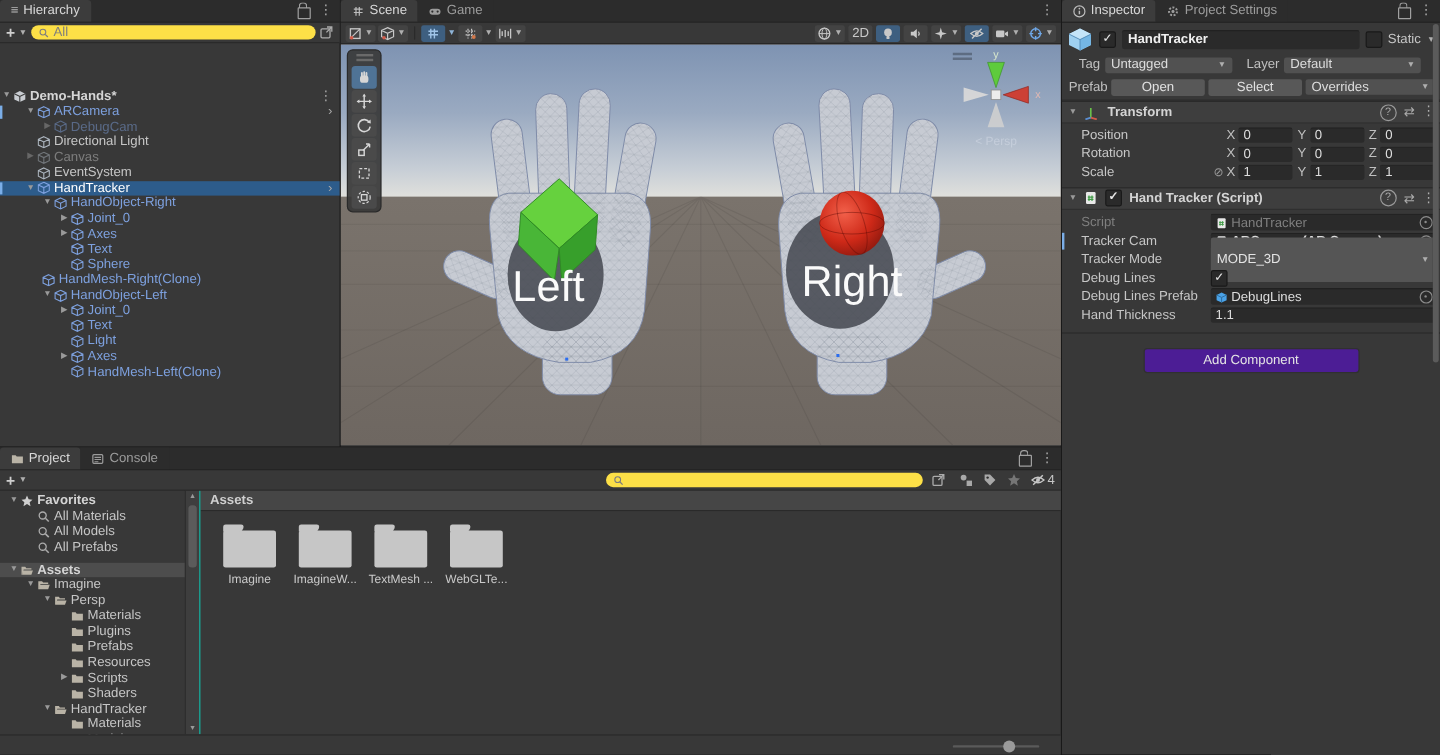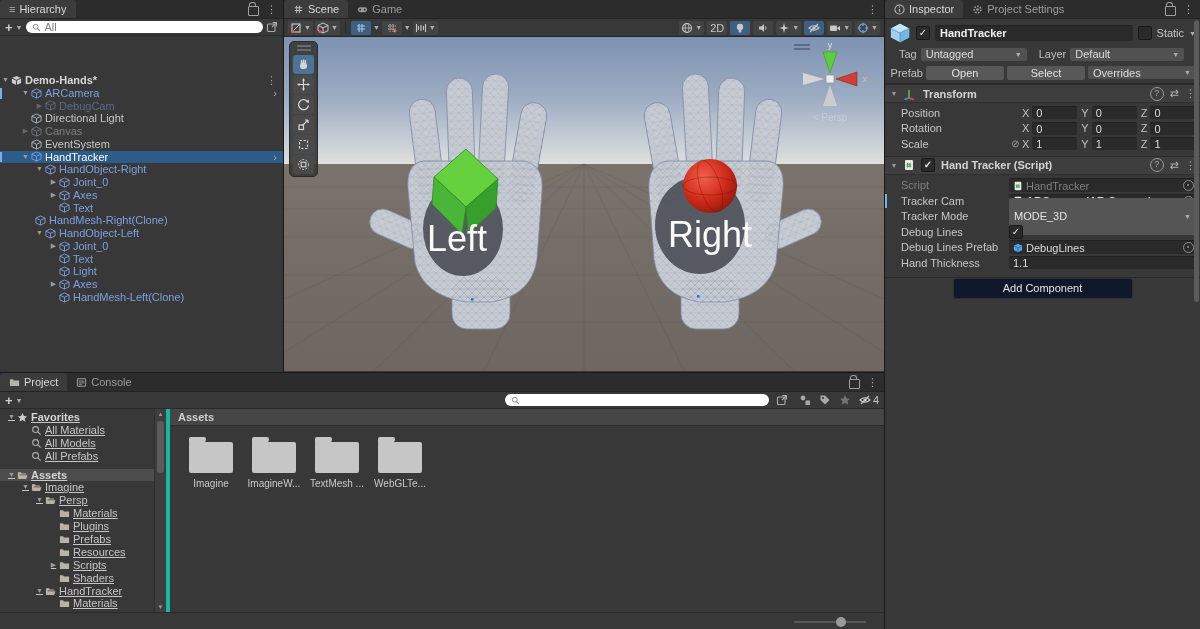--- a/index.html
+++ b/index.html
@@ -19,21 +19,21 @@
   .tab svg{width:11px;height:11px;}
   .striprt{margin-left:auto;display:flex;align-items:center;gap:7px;padding-right:6px;color:#AAA;}
   .kebab{color:#B0B0B0;font-size:11px;line-height:1;}
   .lock{width:9px;height:8px;border:1px solid #A0A0A0;border-radius:1px;position:relative;margin-top:3px;}
   .lock::before{content:"";position:absolute;top:-5px;left:0px;width:5px;height:4px;border:1px solid #A0A0A0;border-bottom:none;border-radius:3px 3px 0 0;}
 
   
   .subbar{height:16px;background:#383838;border-bottom:1px solid #2A2A2A;display:flex;align-items:center;gap:3px;padding:0 5px;}
   .plusbtn{color:#CFCFCF;font-size:13px;font-weight:bold;line-height:1;}
   .ddcaret{font-size:7px;color:#AFAFAF;}
-  .search-pill{flex:1;height:12px;background:#ffffff;border-radius:7px;display:flex;align-items:center;gap:4px;padding:0 6px;color:#7E7E7E;}
+  .search-pill{flex:1;height:12px;background:#fde047;border-radius:7px;display:flex;align-items:center;gap:4px;padding:0 6px;color:#7E7E7E;}
   .search-pill svg{width:9px;height:9px;flex:none;}
   .tree{padding-top:2px;}
   .hrow{position:relative;display:flex;align-items:center;height:12.75px;line-height:12.75px;white-space:nowrap;}
   .hrow .arrow{width:11px;flex:none;font-size:7px;color:#9A9A9A;text-align:center;}
   .hrow .obj-icon{width:11px;height:11px;flex:none;color:#AEB7C1;margin-right:3px;}
   .hrow .lbl{color:#C6C6C6;}
   .hrow.scene .lbl{font-weight:bold;color:#D6D6D6;}
   .hrow.scene .obj-icon{color:#C9CDD2;}
   .hrow.prefab .lbl{color:#7DA0DE;}
   .hrow.prefab .obj-icon{color:#7DA0DE;}
@@ -99,28 +99,28 @@
   .nfield{flex:1;height:12px;background:#2A2A2A;border-top:1px solid #212121;border-radius:2px;
       line-height:12px;padding:0 4px;color:#DDD;}
   .linkico{width:13px;flex:none;text-align:center;color:#9A9A9A;font-size:10px;}
   .objfield{flex:1;height:13px;background:#2A2A2A;border-top:1px solid #212121;border-radius:2px;
       display:flex;align-items:center;gap:3px;padding:0 2px 0 4px;color:#DDD;}
   .objfield svg{width:10px;height:10px;flex:none;}
   .picker{margin-left:auto;width:9px;height:9px;border-radius:50%;border:1px solid #8C8C8C;position:relative;flex:none;}
   .picker::after{content:"";position:absolute;left:2.5px;top:2.5px;width:2px;height:2px;border-radius:50%;background:#8C8C8C;}
   .modefield{flex:1;height:13px;background:#555;border-radius:2px;display:flex;align-items:center;padding:12px 5px;color:#E4E4E4;}
   .modefield .ddcaret{margin-left:auto;}
-  .addcomp{margin:0 auto 0;width:178px;height:19px;background:#0f172a;border:1px solid #303030;
+  .addcomp{margin:12px auto 0;width:178px;height:19px;background:#4c1d95;border:1px solid #303030;
       border-radius:3px;color:#E4E4E4;display:flex;align-items:center;justify-content:center;}
   .vscroll{position:absolute;right:1px;top:20px;width:5px;height:282px;background:#303030;border-radius:3px;}
   .vscroll .thumb{position:absolute;left:0;top:0;width:5px;height:100%;background:#5B5B5B;border-radius:3px;}
 
   
   .pbody{position:relative;display:flex;height:203px;}
-  .ptree{width:166px;flex:none;position:relative;padding-top:2px;overflow:hidden;border-right:4px solid #14b8a6;text-decoration:underline;}
+  .ptree{width:166px;flex:none;position:relative;padding-top:2px;overflow:hidden;border-right:1px solid #14b8a6;}
   .prow{display:flex;align-items:center;height:12.9px;line-height:12.9px;white-space:nowrap;}
   .prow .arrow{width:11px;flex:none;font-size:7px;color:#9A9A9A;text-align:center;}
   .prow svg{width:11px;height:11px;flex:none;margin-right:3px;}
   .prow .lbl{color:#C6C6C6;}
   .prow.root .lbl{font-weight:bold;color:#D4D4D4;}
   .prow.sel{background:#4D4D4D;}
   .ic-star{color:#CFCFCF;}
   .ic-search{color:#ABABAB;}
   .ic-folder{color:#B9B3A6;}
   .gap6{height:6px;}
@@ -417,20 +417,28 @@
 
         <div class="hrow prefab" style="padding-left: 48px;">
           <span class="arrow"></span>
           <svg class="obj-icon">
             <use href="#sym-cube"></use>
           </svg>
           <span class="lbl">Text</span>
           <span class="end"></span>
         </div>
 
+        <div class="hrow prefab" style="padding-left: 48px;">
+          <span class="arrow"></span>
+          <svg class="obj-icon">
+            <use href="#sym-cube"></use>
+          </svg>
+          <span class="lbl">Sphere</span>
+          <span class="end"></span>
+        </div>
 
         <div class="hrow prefab" style="padding-left: 24px;">
           <span class="arrow"></span>
           <svg class="obj-icon">
             <use href="#sym-cube"></use>
           </svg>
           <span class="lbl">HandMesh-Right(Clone)</span>
           <span class="end"></span>
         </div>
 

